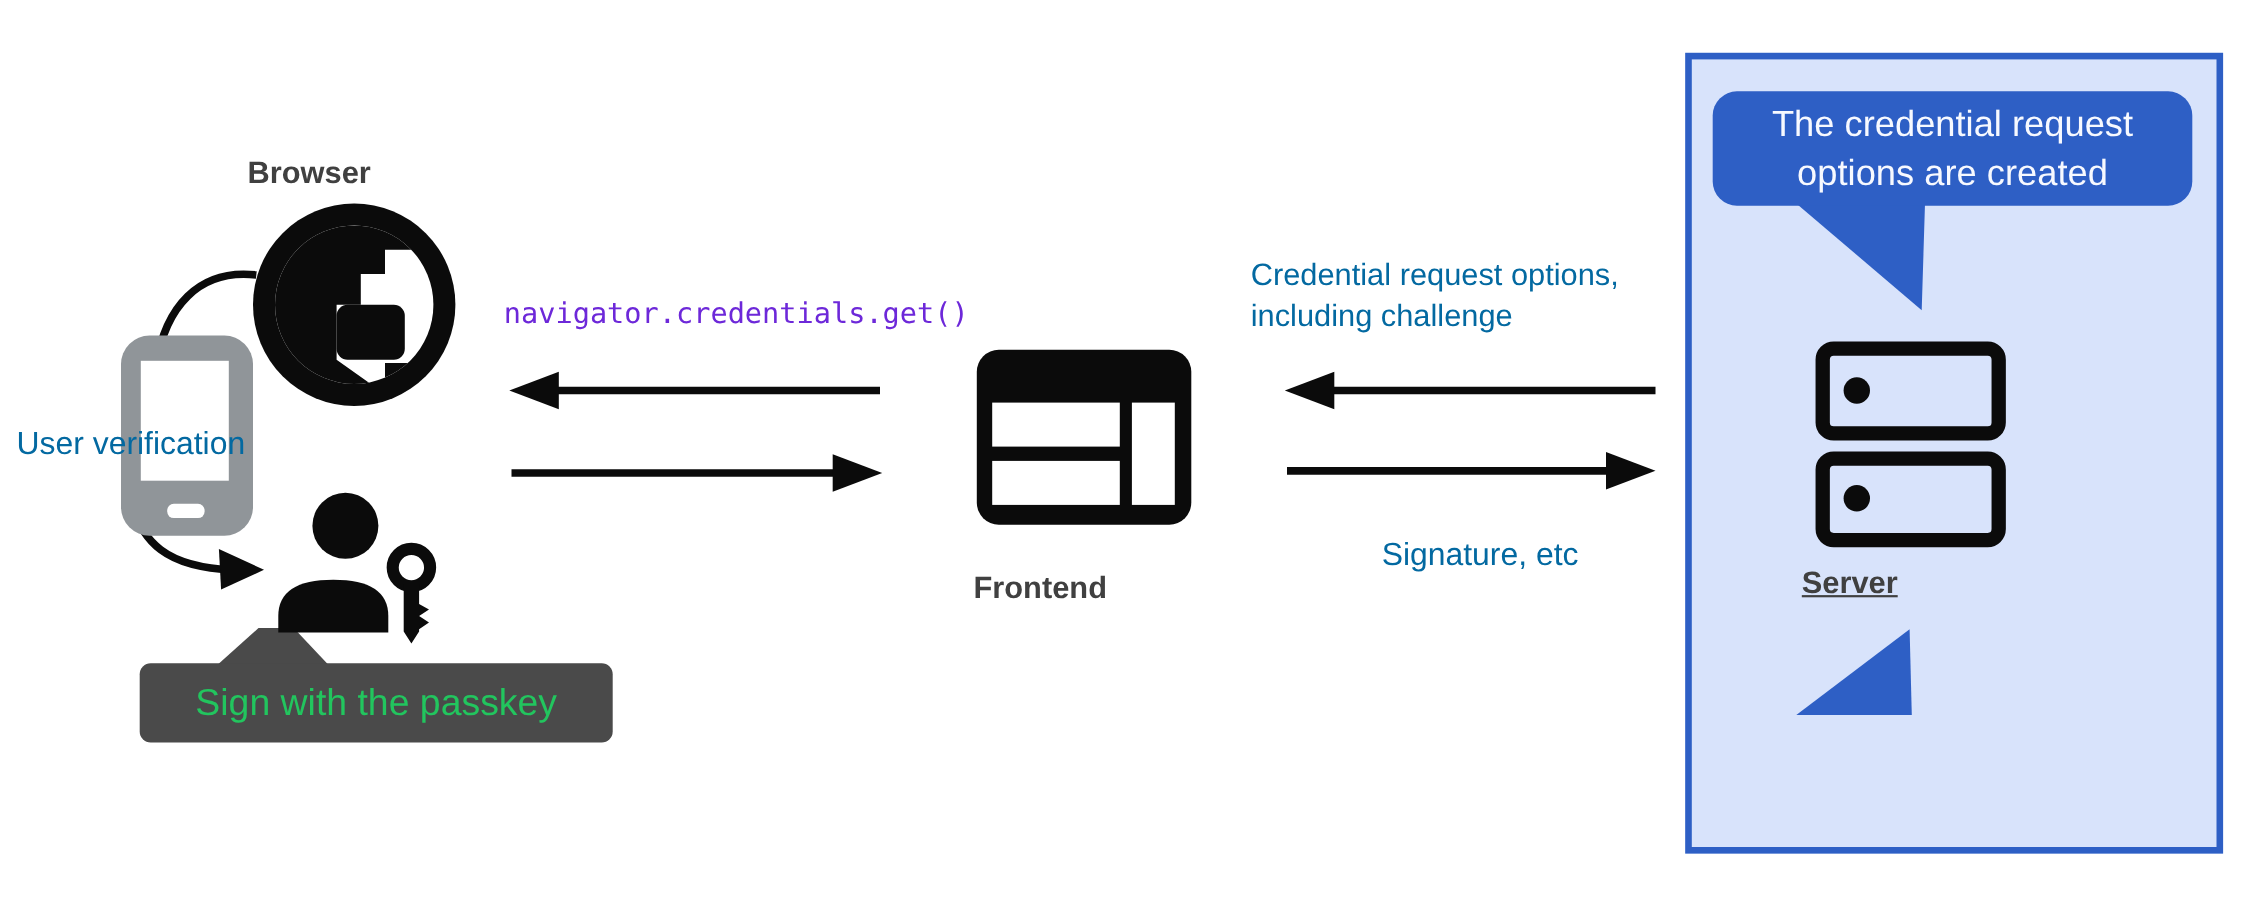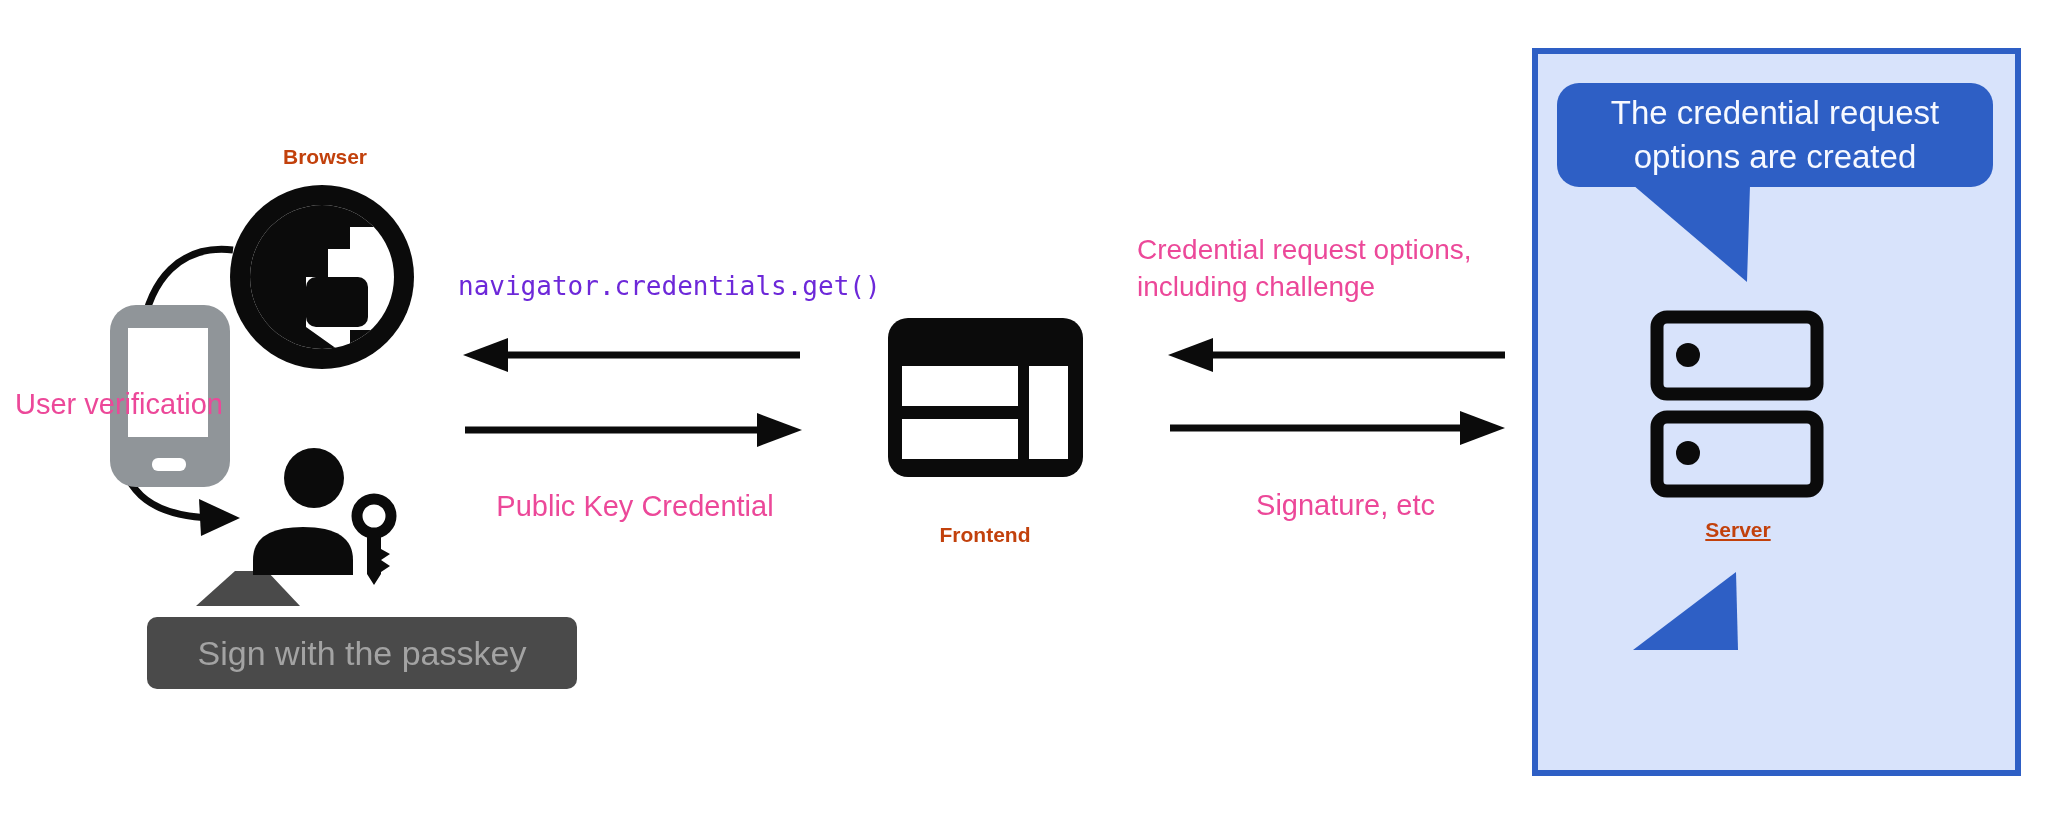--- a/index.html
+++ b/index.html
@@ -9,38 +9,37 @@
     background:#ffffff;
     font-family:"Liberation Sans",sans-serif;
     overflow:hidden;
   }
   .layer{position:absolute;left:0;top:0;z-index:1;}
   .panel{
     position:absolute;z-index:0;box-sizing:border-box;
     left:1532px;top:48px;width:489px;height:728px;
     background:#D8E3FB;border:6px solid #2E5FC5;
   }
-  .label{position:absolute;z-index:2;color:#ec4899;}
-  .node-label{font-weight:700;font-size:21px;line-height:30px;color:#c2410c;text-align:center;}
+  .label{position:absolute;z-index:2;color:#0369a1;}
+  .node-label{font-weight:700;font-size:28px;line-height:30px;color:#404040;text-align:left;}
   .flow-label{font-size:29px;line-height:34px;white-space:nowrap;text-align:right;}
   .code-label{font-family:"DejaVu Sans Mono",monospace;font-size:26px;line-height:30px;color:#6d28d9;white-space:nowrap;}
   .wrap-label{font-size:28px;line-height:37px;white-space:normal;}
   .bubble{
     position:absolute;z-index:2;box-sizing:border-box;
     background:#2E5FC5;color:#f7f9ff;border-radius:22px;
     display:flex;align-items:center;justify-content:center;text-align:center;
     font-size:33px;line-height:44px;padding:6px 14px;
   }
   .tooltip{
     position:absolute;z-index:2;box-sizing:border-box;
-    left:127px;top:617px;width:430px;height:72px;
-    background:#4A4A4A;color:#a3a3a3;border-radius:10px;
+    left:127px;top:603px;width:430px;height:72px;
+    background:#4A4A4A;color:#22c55e;border-radius:10px;
     display:flex;align-items:center;justify-content:center;
     font-size:34px;
-    margin-left:20px;
   }
 </style>
 </head>
 <body>
 
 <div class="canvas">
 
   <div class="panel"></div>
 
   <svg class="layer" width="2046" height="818" viewBox="0 0 2046 818">
@@ -128,21 +127,20 @@
   </svg>
 
   <div class="label node-label" style="left:225px;top:142px;width:200px;">Browser</div>
 
   <div class="label flow-label" style="left:15px;top:387px;">User verification</div>
 
   <div class="tooltip">Sign with the passkey</div>
 
   <div class="label code-label" style="left:458px;top:271px;">navigator.credentials.get()</div>
 
-  <div class="label flow-label" style="left:485px;top:489px;width:300px;text-align:center;">Public Key Credential</div>
 
   <div class="label node-label" style="left:885px;top:500px;width:200px;margin-top:20px;">Frontend</div>
 
   <div class="label wrap-label" style="left:1137px;top:231px;width:390px;">Credential request options, including challenge</div>
 
   <div class="label flow-label" style="left:1235px;top:488px;width:200px;text-align:right;">Signature, etc</div>
 
   <div class="label node-label" style="left:1638px;top:515px;width:200px;text-decoration:underline;">Server</div>
 
   <div class="bubble" style="left:1557px;top:83px;width:436px;height:104px;">The credential request options are created</div>

